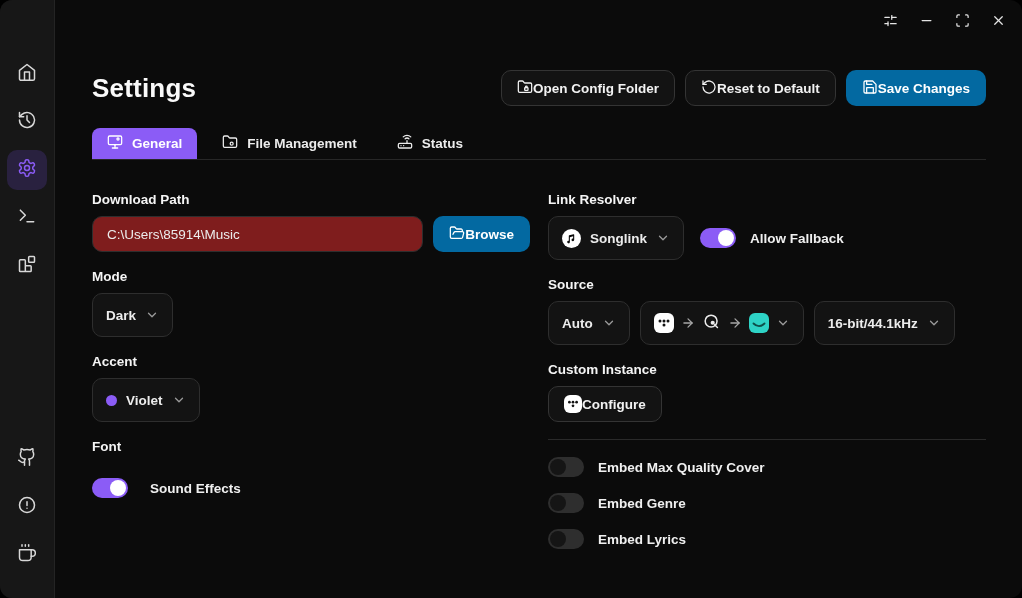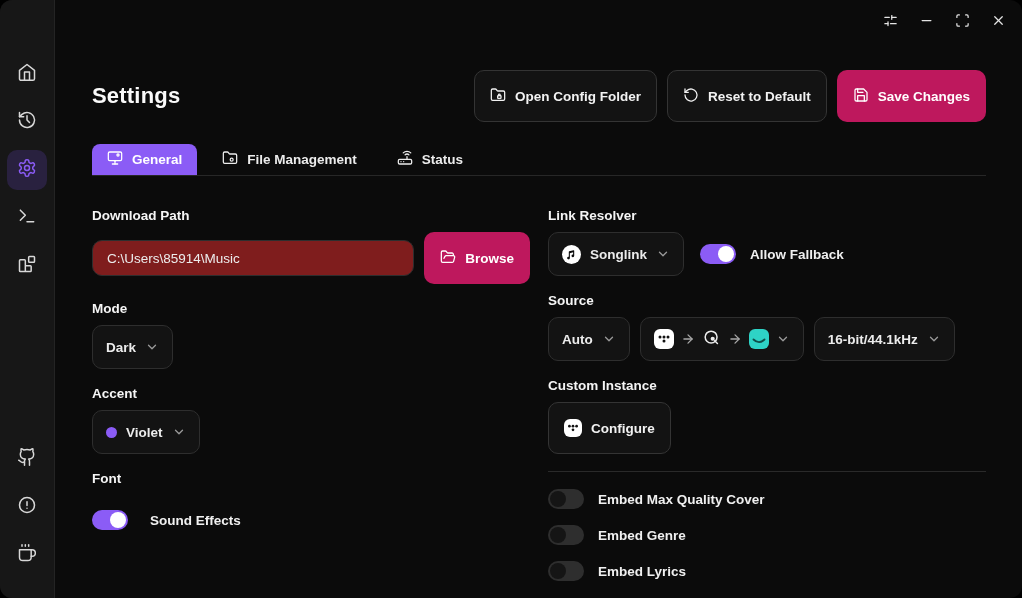--- a/index.html
+++ b/index.html
@@ -22,30 +22,30 @@
   }
   .side-item svg { width:20px; height:20px; }
   .side-item.active { background:#29213f; color:#8b5cf6; }
   .side-spacer { flex:1; }
   
   .main { flex:1; display:flex; flex-direction:column; min-width:0; }
   .titlebar { height:40px; display:flex; justify-content:flex-end; align-items:center; padding-right:10px; gap:8px; }
   .win-btn { width:28px; height:28px; display:flex; align-items:center; justify-content:center; color:#e5e5e5; cursor:pointer; border-radius:6px; }
   .win-btn svg { width:15px; height:15px; }
   .header { display:flex; align-items:center; justify-content:space-between; padding:30px 36px 0 37px; }
-  .page-title { font-size:22px; font-weight:800; color:#fafafa; letter-spacing:.2px; }
+  .page-title { font-size:26px; font-weight:800; color:#fafafa; letter-spacing:.2px; }
   .header-actions { display:flex; gap:10px; }
   .btn {
-    height:52px; border-radius:10px; display:inline-flex; align-items:center;
-    gap:9px; padding:0 15px; font-size:13.5px; font-weight:700; cursor:pointer;
+    height:36px; border-radius:10px; display:inline-flex; align-items:center;
+    padding:0 15px; font-size:13.5px; font-weight:700; cursor:pointer;
     white-space:nowrap; border:1px solid transparent;
   }
   .btn svg { width:16px; height:16px; }
   .btn.dark { background:#131313; border-color:#343434; color:#f2f2f2; }
-  .btn.primary { background:#be185d; color:#fff; }
+  .btn.primary { background:#0369a1; color:#fff; }
   
   .tabs { margin:22px 36px 0 37px; border-bottom:1px solid #272727; display:flex; gap:10px; }
   .tab {
     height:31px; padding:0 15px; display:flex; align-items:center; gap:9px;
     font-size:13.5px; font-weight:700; color:#ececec; border-radius:8px 8px 0 0; cursor:pointer;
   }
   .tab svg { width:16px; height:16px; }
   .tab.active { background:#8b5cf6; color:#fff; }
   
   .content { display:grid; grid-template-columns:438px 438px; column-gap:18px; padding:32px 36px 0 37px; }

